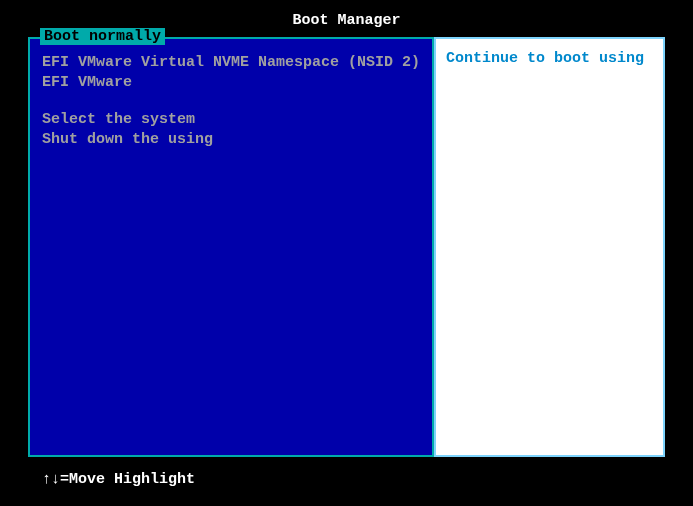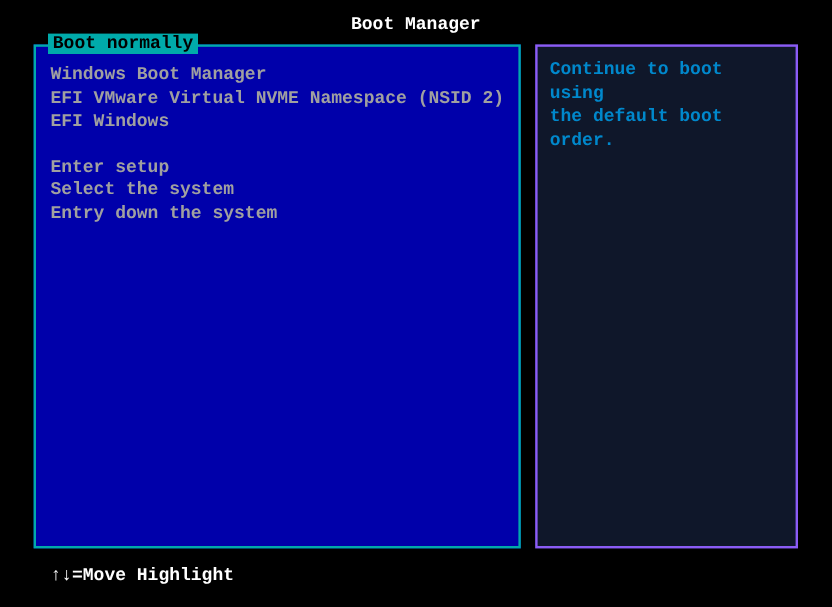--- a/index.html
+++ b/index.html
@@ -18,21 +18,21 @@
       overflow: hidden;
     }
     .title-bar {
       text-align: center;
       padding: 12px 0 8px 0;
       color: #ffffff;
       border-radius: 10px;
     }
     .main-container {
       display: flex;
-      gap: 12px;
+      gap: 0;
       padding: 0 28px;
       height: 420px;
       font-family: Liberation Mono, monospace;
     }
     .left-panel {
       flex: 1;
       background: #0000aa;
       border: 2px solid #00aaaa;
       position: relative;
       padding: 14px 12px;
@@ -50,22 +50,22 @@
       margin-bottom: 18px;
     }
     .menu-item {
       color: #a0a0a0;
       line-height: 1.3;
       cursor: pointer;
       white-space: nowrap;
     }
     .right-panel {
       width: 244px;
-      background: #0f172a;
-      border: 2px solid #8b5cf6;
+      background: #ffffff;
+      border: 2px solid #7dd3fc;
       padding: 10px 10px;
     }
     .help-text {
       color: #0088cc;
       line-height: 1.3;
     }
     .footer {
       padding: 14px 47px 0 42px;
       color: #ffffff;
       display: flex;
@@ -80,35 +80,32 @@
 
 <div class="title-bar">
   <span>Boot Manager</span>
 </div>
 
 <div class="main-container">
   <div class="left-panel">
     <div class="panel-title"> Boot normally </div>
 
     <div class="menu-section">
-      <div class="menu-item">Windows Boot Manager</div>
       <div class="menu-item">EFI VMware Virtual NVME Namespace (NSID 2)</div>
-      <div class="menu-item">EFI Windows</div>
+      <div class="menu-item">EFI VMware</div>
     </div>
 
     <div class="menu-section">
-      <div class="menu-item">Enter setup</div>
       <div class="menu-item">Select the system</div>
-      <div class="menu-item">Entry down the system</div>
+      <div class="menu-item">Shut down the using</div>
     </div>
   </div>
 
   <div class="right-panel">
     <div class="help-text">
       <div>Continue to boot using</div>
-      <div>the default boot order.</div>
     </div>
   </div>
 </div>
 
 <div class="footer">
   <span class="footer-hint">↑↓=Move Highlight</span>
 </div>
 
 </body></html>

